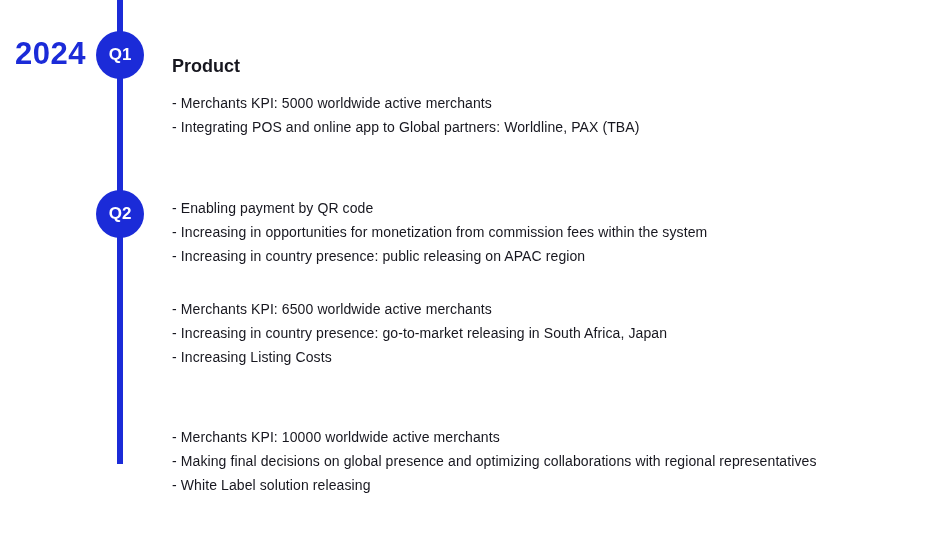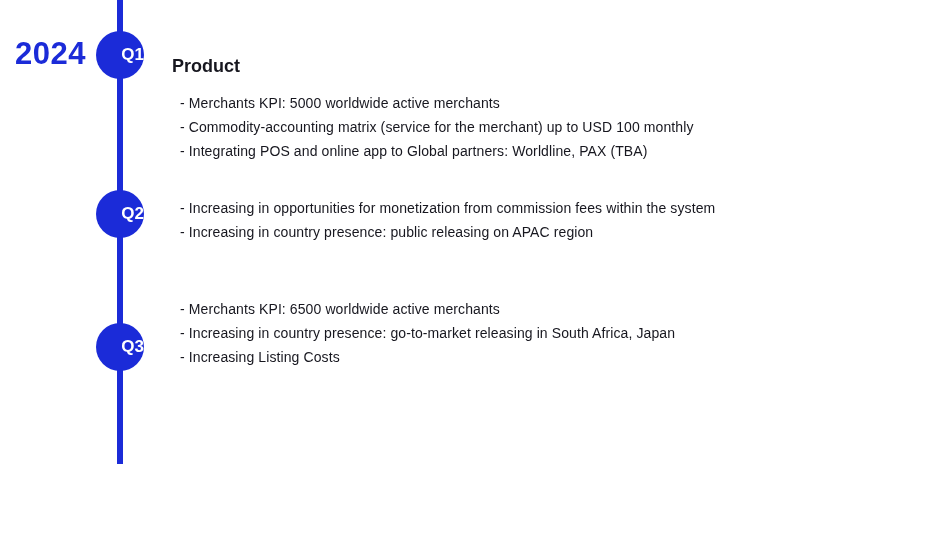--- a/index.html
+++ b/index.html
@@ -37,21 +37,21 @@
   .badge{
     position:absolute;
     left:96px;
     width:48px;
     height:48px;
     border-radius:50%;
     background:var(--accent);
     color:#ffffff;
     display:flex;
     align-items:center;
-    justify-content:flex-end;
+    justify-content:center;
     font-weight:700;
     font-size:17px;
   }
   .b1{top:31px}
   .b2{top:190px}
   .b3{top:323px}
   .b4{top:439px}
   .heading{
     position:absolute;
     left:160px;
@@ -66,54 +66,56 @@
     left:172px;
     font-size:14px;
     line-height:24px;
     color:var(--ink);
     letter-spacing:0.1px;
   }
   .g1{top:91px}
   .g2{top:196px}
   .g3{top:297px}
   .g4{top:425px}
-  .bullet{white-space:nowrap;margin-left:8px;}
+  .bullet{white-space:nowrap;}
 </style>
 </head>
 <body>
 
 <div class="canvas">
 
   <div class="vline"></div>
 
   <div class="year">2024</div>
 
   <div class="badge b1">
     <span>Q1</span>
   </div>
   <div class="badge b2">
     <span>Q2</span>
   </div>
-  <div class="badge b3">
-    <span>Q3</span>
-  </div>
 
   <h1 class="heading">Product</h1>
 
   <div class="group g1">
     <div class="bullet">- Merchants KPI: 5000 worldwide active merchants</div>
-    <div class="bullet">- Commodity-accounting matrix (service for the merchant) up to USD 100 monthly</div>
     <div class="bullet">- Integrating POS and online app to Global partners: Worldline, PAX (TBA)</div>
   </div>
 
   <div class="group g2">
+    <div class="bullet">- Enabling payment by QR code</div>
     <div class="bullet">- Increasing in opportunities for monetization from commission fees within the system</div>
     <div class="bullet">- Increasing in country presence: public releasing on APAC region</div>
   </div>
 
   <div class="group g3">
     <div class="bullet">- Merchants KPI: 6500 worldwide active merchants</div>
     <div class="bullet">- Increasing in country presence: go-to-market releasing in South Africa, Japan</div>
     <div class="bullet">- Increasing Listing Costs</div>
   </div>
 
+  <div class="group g4">
+    <div class="bullet">- Merchants KPI: 10000 worldwide active merchants</div>
+    <div class="bullet">- Making final decisions on global presence and optimizing collaborations with regional representatives</div>
+    <div class="bullet">- White Label solution releasing</div>
+  </div>
 
 </div>
 
 </body></html>

